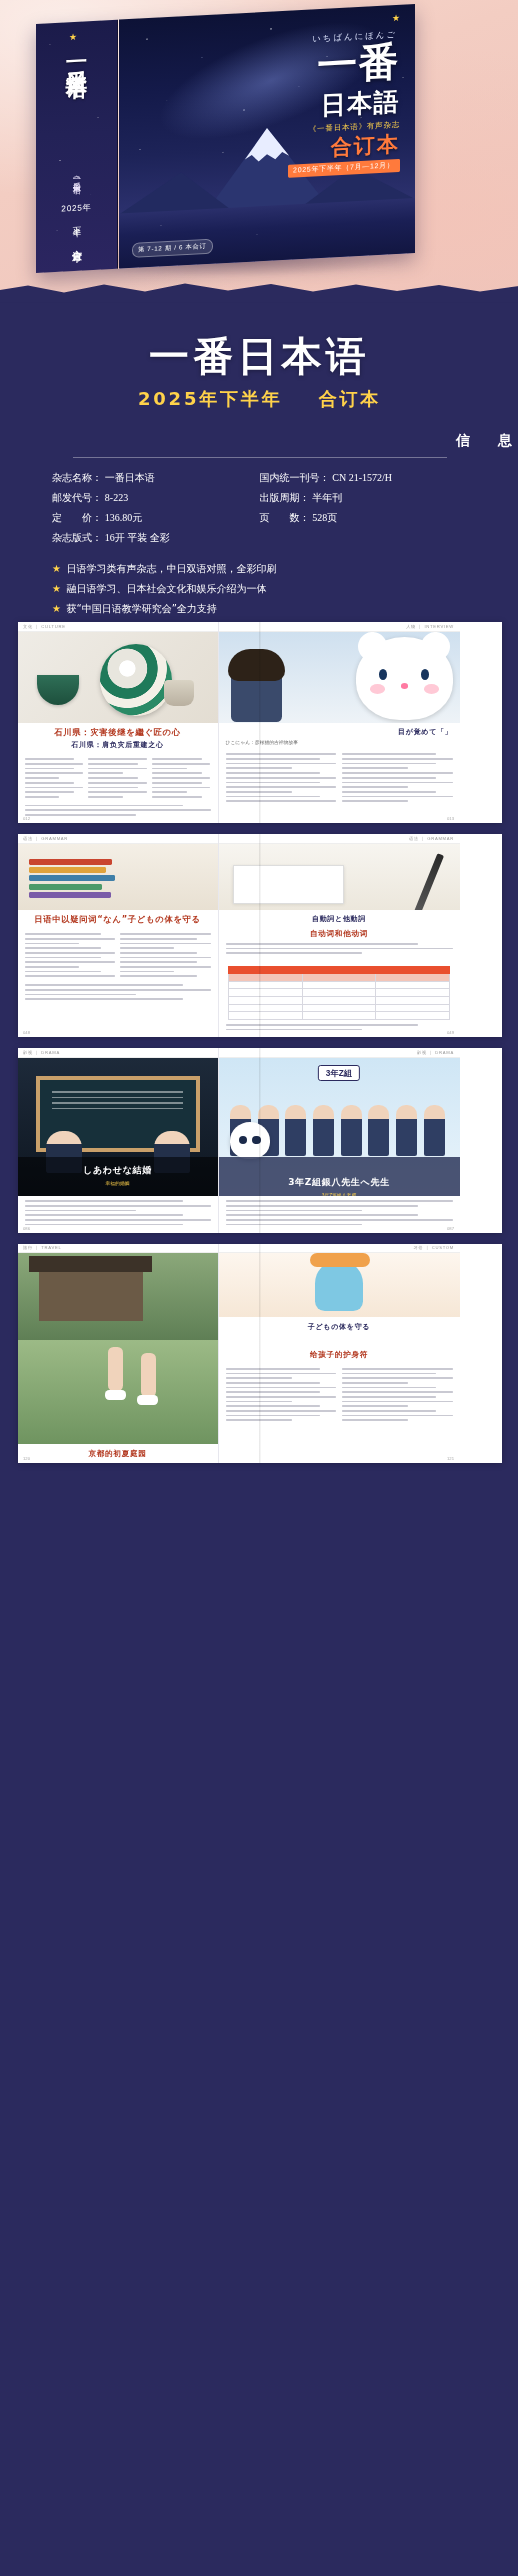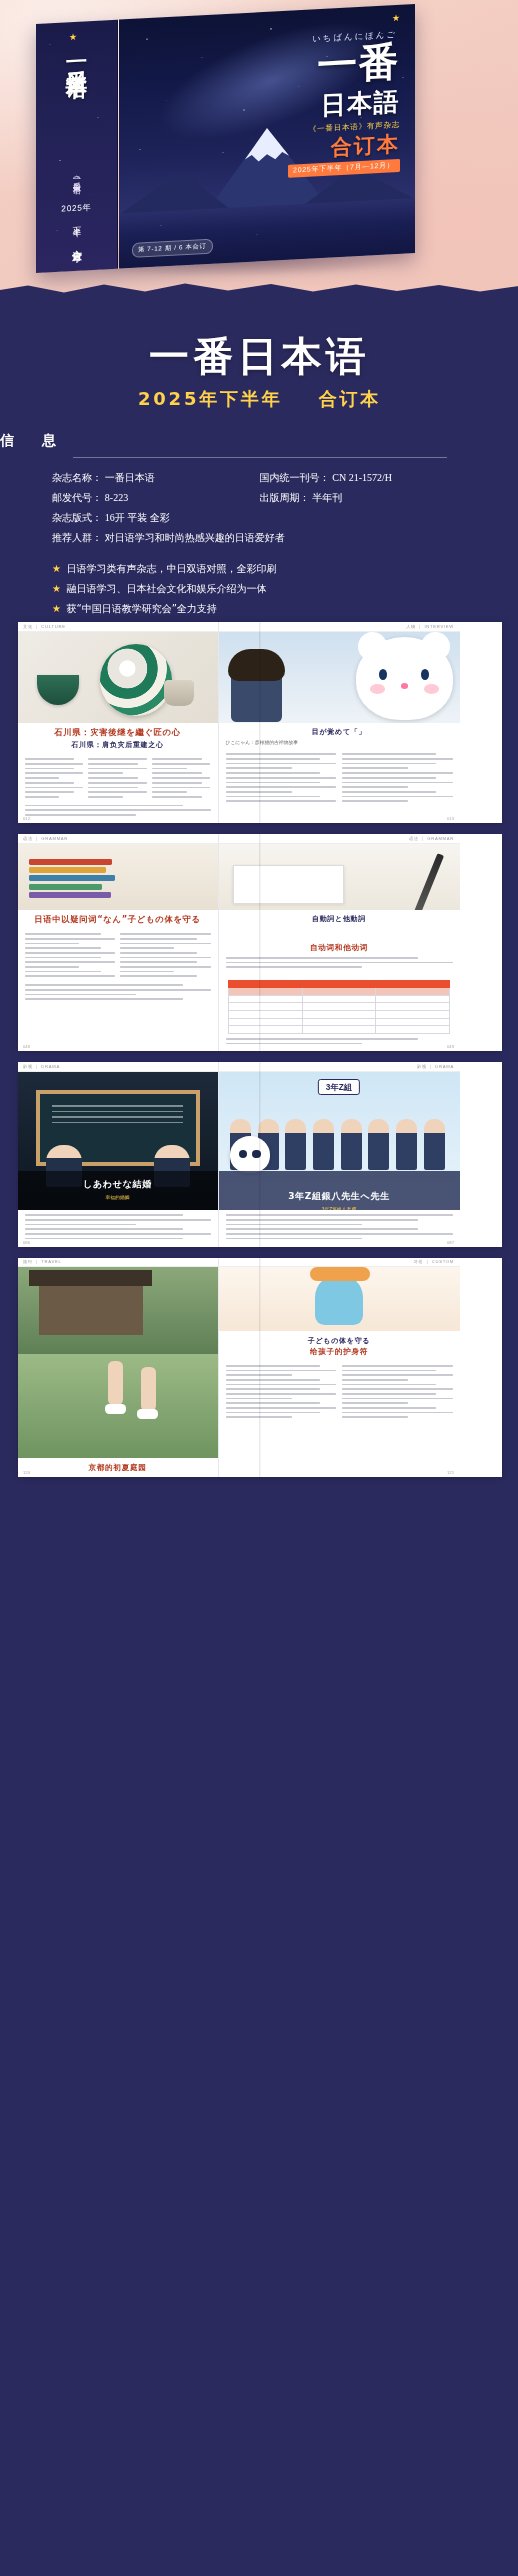--- a/index.html
+++ b/index.html
@@ -179,21 +179,21 @@
     text-shadow:0 1.4px 4.2px rgba(0,0,0,.35);
   }
   .sub-title{
     text-align:center; color:#ffd24a; font-size:18px; font-weight:bold; letter-spacing:2.8px;
     font-family:"DejaVu Sans", sans-serif; margin-top:9.7px;
   }
   .sub-title .gap{ display:inline-block; width:18px; }
 
   
   .info-head{
-    text-align:left; color:#ffffff; font-size:14px; font-weight:bold; letter-spacing:7px;
+    text-align:right; color:#ffffff; font-size:14px; font-weight:bold; letter-spacing:7px;
     font-family:"DejaVu Sans", sans-serif; margin-top:21px;
   }
   .info-rule{
     width:374px; height:0.7px; background:rgba(255,255,255,.35); margin:7px auto 11px;
   }
   .info-table{ width:415px; margin:0 auto; color:#ffffff; font-size:10px; line-height:2.0;
     font-family:Liberation Serif, serif; }
   .info-row{ display:flex; }
   .info-cell{ display:flex; }
   .info-cell.left{ width:208px; }
@@ -415,29 +415,33 @@
         <div class="info-cell left">
           <span class="info-label">邮发代号：</span>
           <span class="info-value">8-223</span>
         </div>
         <div class="info-cell right">
           <span class="info-label">出版周期：</span>
           <span class="info-value">半年刊</span>
         </div>
       </div>
       <div class="info-row">
+        <div class="info-cell left">
+          <span class="info-label">定　　价：</span>
+          <span class="info-value">136.80元</span>
+        </div>
+        <div class="info-cell right">
+          <span class="info-label">页　　数：</span>
+          <span class="info-value">528页</span>
+        </div>
+      </div>
+      <div class="info-row">
         <div class="info-cell info-full">
           <span class="info-label">杂志版式：</span>
           <span class="info-value">16开 平装 全彩</span>
-        </div>
-      </div>
-      <div class="info-row">
-        <div class="info-cell info-full">
-          <span class="info-label">推荐人群：</span>
-          <span class="info-value">对日语学习和时尚热感兴趣的日语爱好者</span>
         </div>
       </div>
     </div>
 
     <div class="bullets">
       <div class="b">
         <span class="star">★</span>
         <span>日语学习类有声杂志，中日双语对照，全彩印刷</span>
       </div>
       <div class="b">
@@ -520,21 +524,21 @@
               <div class="eyeR"></div>
               <div class="cheekL"></div>
               <div class="cheekR"></div>
               <div class="nose"></div>
             </div>
             <div class="person">
               <div class="hair"></div>
             </div>
           </div>
           <div class="tx">
-            <div class="title-jp" style="text-align:center">目が覚めて「」</div>
+            <div class="title-jp" style="text-align:right">目が覚めて「」</div>
             <div class="mini" style="margin-top:2.1px">ひこにゃん：彦根猫的吉祥物故事</div>
           </div>
           <div class="tcol">
             <div>
               <div class="tline"></div>
                 <div class="tline m"></div>
                 <div class="tline"></div>
                 <div class="tline s"></div>
                 <div class="tline m"></div>
                 <div class="tline"></div>
@@ -615,21 +619,21 @@
         </div>
 
         <div class="pg right">
           <div class="hdr-bar" style="justify-content:flex-end">语法 ｜ GRAMMAR</div>
           <div class="photo s2r-photo">
             <div class="notebook"></div>
             <div class="pen"></div>
           </div>
           <div class="tx">
             <div class="title-jp">自動詞と他動詞</div>
-            <div class="title-cn" style="font-size:7.6px;margin-top:19px">自动词和他动词</div>
+            <div class="title-cn" style="font-size:7.6px;margin-top:5px">自动词和他动词</div>
           </div>
           <div class="tx" style="padding-top:0">
             <div class="tline m"></div>
               <div class="tline"></div>
               <div class="tline s"></div>
           </div>
           <table class="tbl">
             <tbody>
                 <tr class="hdr">
                   <td></td>
@@ -767,21 +771,21 @@
 
         <div class="pg right">
           <div class="hdr-bar" style="justify-content:flex-end">习俗 ｜ CUSTOM</div>
           <div class="photo s4r-photo">
             <div class="charfig">
               <div class="hat"></div>
             </div>
           </div>
           <div class="tx">
             <div class="title-jp">子どもの体を守る</div>
-            <div class="title-cn" style="font-size:7.6px;margin-top:1px">给孩子的护身符</div>
+            <div class="title-cn" style="font-size:7.6px;margin-top:18px">给孩子的护身符</div>
           </div>
           <div class="tcol">
             <div>
               <div class="tline m"></div>
                 <div class="tline"></div>
                 <div class="tline s"></div>
                 <div class="tline m"></div>
                 <div class="tline"></div>
                 <div class="tline m"></div>
                 <div class="tline"></div>

